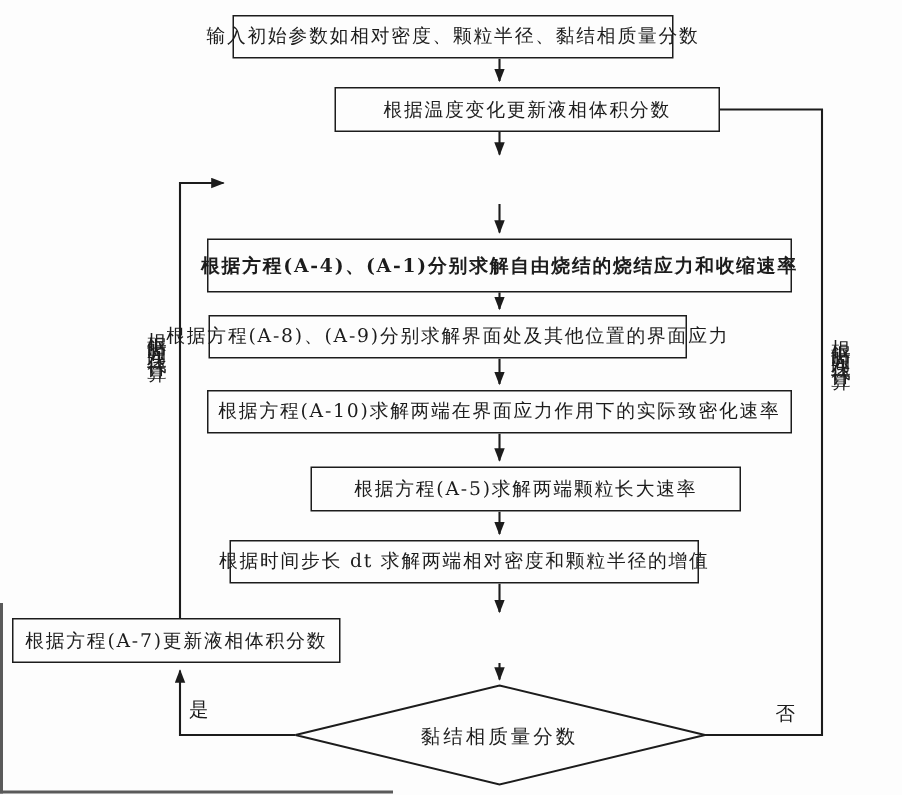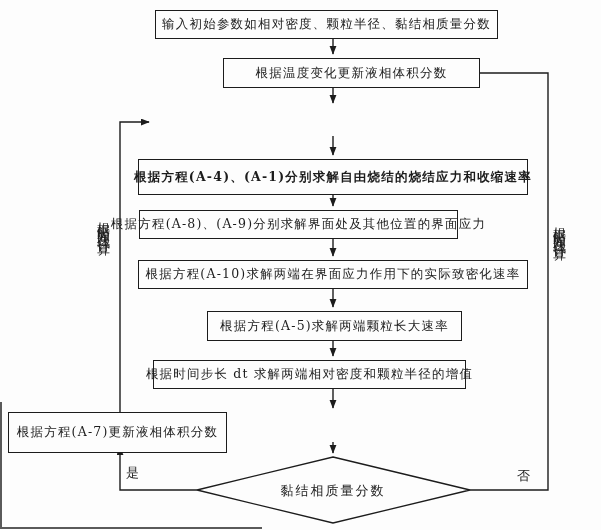--- a/index.html
+++ b/index.html
@@ -58,37 +58,37 @@
     <line x1="333" y1="442" x2="333" y2="453" stroke="#1c1c1c" stroke-width="1.4" marker-end="url(#ah)"></line>
 
     <polygon points="333,457 470,490 333,523 197,490" fill="#fdfdfd" stroke="#1c1c1c" stroke-width="1.3"></polygon>
 
     <polyline points="197,490 120,490 120,447" fill="none" stroke="#1c1c1c" stroke-width="1.4" marker-end="url(#ah)"></polyline>
     <polyline points="120,412 120,122 149,122" fill="none" stroke="#1c1c1c" stroke-width="1.4" marker-end="url(#ah)"></polyline>
 
     <polyline points="470,490 548,490 548,73 448,73" fill="none" stroke="#1c1c1c" stroke-width="1.4" marker-end="url(#ah)"></polyline>
   </svg>
 
-  <div class="box" style="left:155px;top:10px;width:343px;height:29px;">输入初始参数如相对密度、颗粒半径、黏结相质量分数</div>
+  <div class="box" style="left:155px;top:10px;width:294px;height:29px;">输入初始参数如相对密度、颗粒半径、黏结相质量分数</div>
 
   <div class="box" style="left:223px;top:58px;width:257px;height:30px;">根据温度变化更新液相体积分数</div>
 
 
   <div class="box" style="left:138px;top:159px;width:390px;height:36px;font-weight:bold;">根据方程(A-4)、(A-1)分别求解自由烧结的烧结应力和收缩速率</div>
 
   <div class="box" style="left:139px;top:210px;width:319px;height:29px;">根据方程(A-8)、(A-9)分别求解界面处及其他位置的界面应力</div>
 
   <div class="box" style="left:138px;top:260px;width:390px;height:29px;">根据方程(A-10)求解两端在界面应力作用下的实际致密化速率</div>
 
-  <div class="box" style="left:207px;top:311px;width:255px;height:30px;">根据方程(A-5)求解两端颗粒长大速率</div>
+  <div class="box" style="left:207px;top:311px;width:287px;height:30px;">根据方程(A-5)求解两端颗粒长大速率</div>
 
   <div class="box" style="left:153px;top:360px;width:313px;height:29px;">根据时间步长 dt 求解两端相对密度和颗粒半径的增值</div>
 
 
-  <div class="box" style="left:8px;top:412px;width:219px;height:41px;">根据方程(A-7)更新液相体积分数</div>
+  <div class="box" style="left:8px;top:412px;width:219px;height:30px;">根据方程(A-7)更新液相体积分数</div>
 
   <div class="dtext" style="left:243px;top:482px;width:180px;">黏结相质量分数</div>
 
   <div class="lbl" style="left:126px;top:464px;">是</div>
 
   <div class="lbl" style="left:517px;top:467px;">否</div>
 
   <div class="vlabel" style="left:94px;top:211px;">根据时间迭代计算</div>
 
   <div class="vlabel" style="left:550px;top:216px;">根据时间迭代计算</div>

